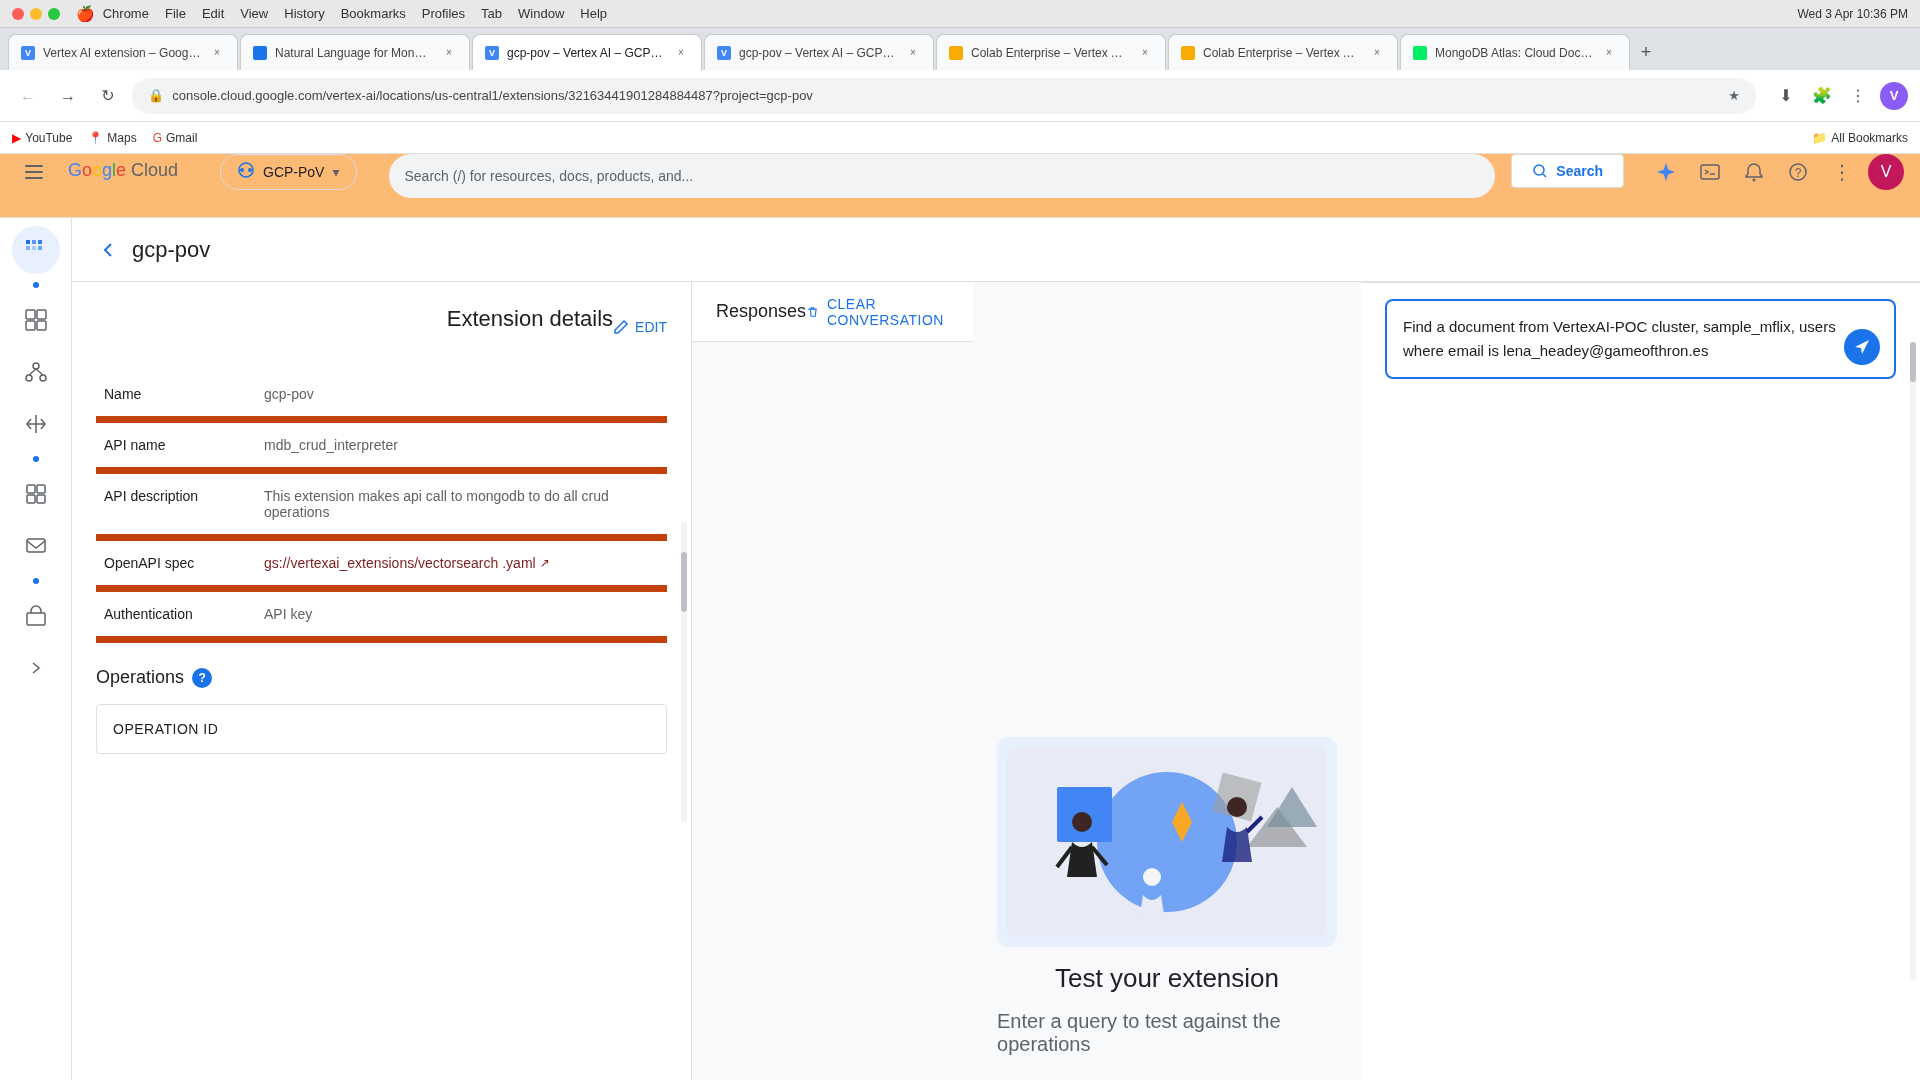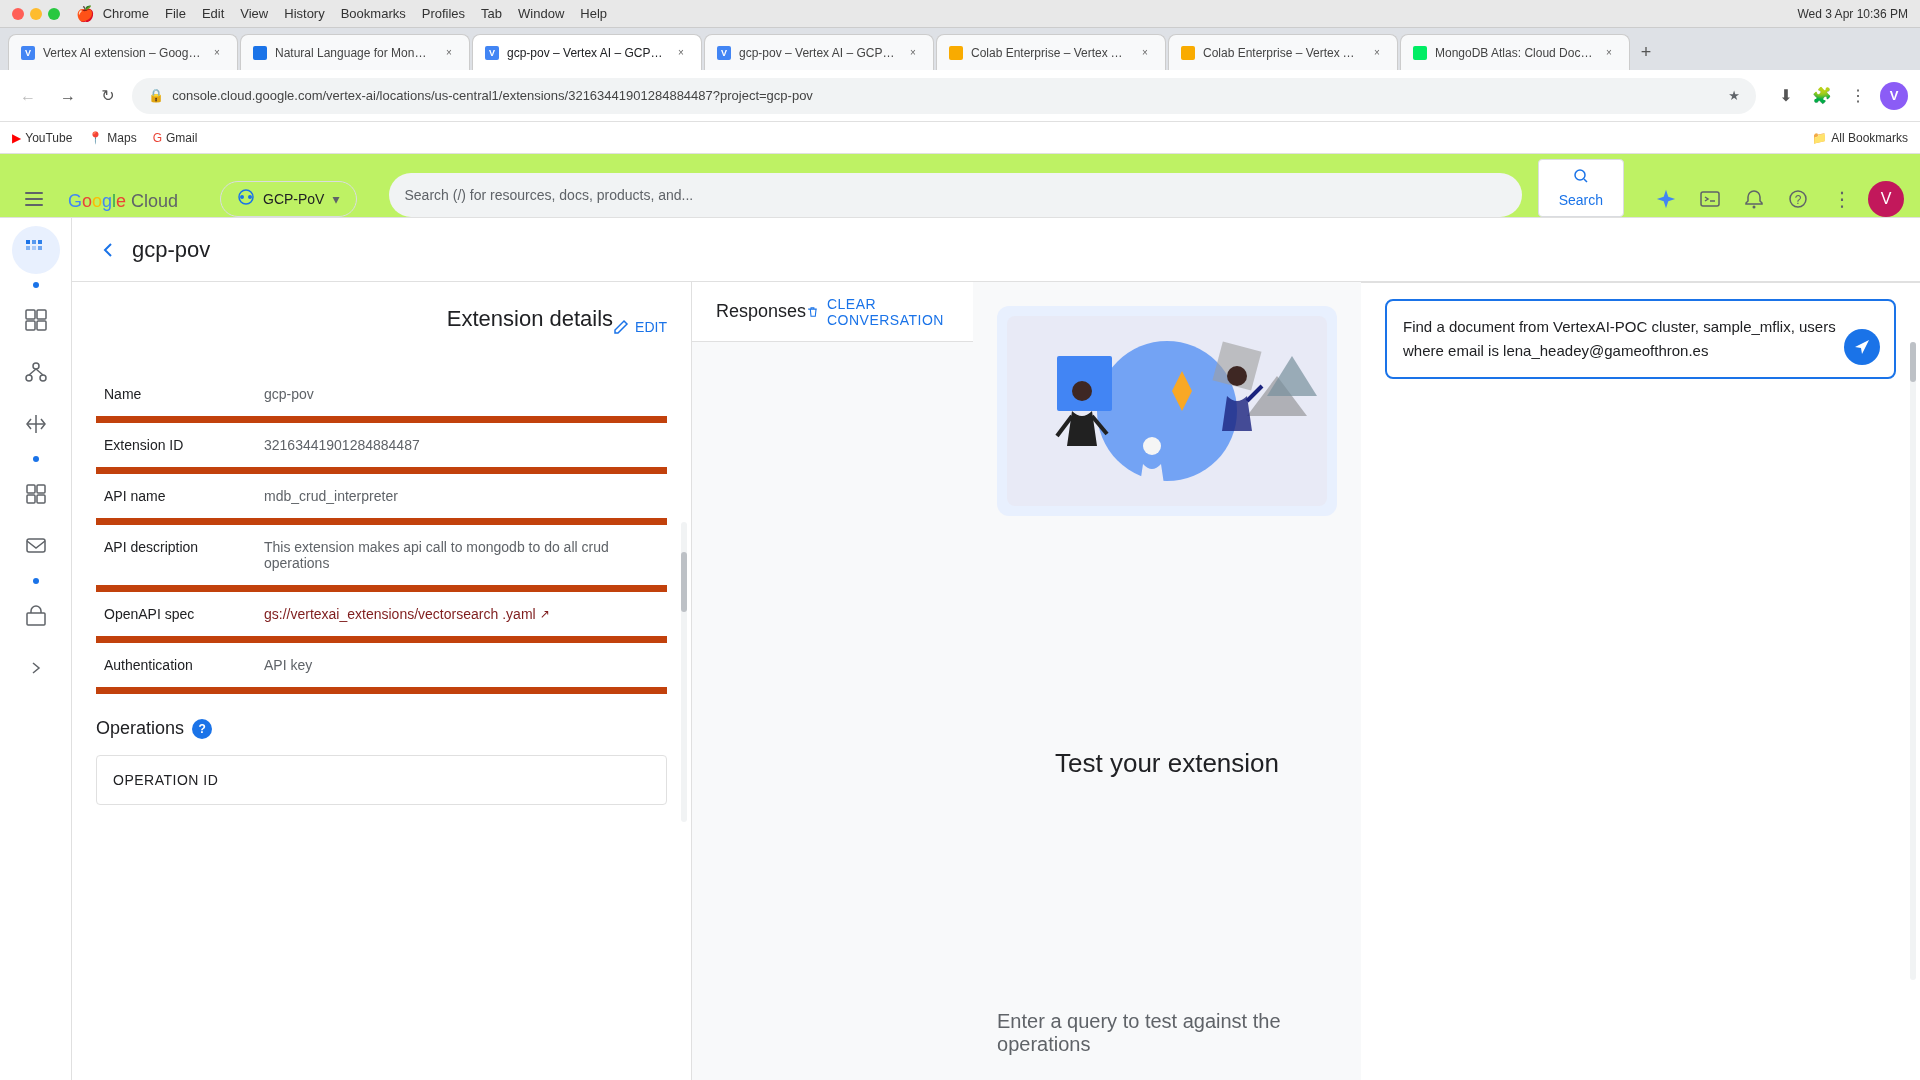--- a/index.html
+++ b/index.html
@@ -115,23 +115,23 @@
       gap: 16px;
       font-size: 12px;
       color: #333;
     }
     .bookmark-item { display: flex; align-items: center; gap: 4px; cursor: pointer; color: #333; }
     .bookmark-folder { margin-left: auto; display: flex; align-items: center; gap: 4px; cursor: pointer; }
 
     
     .gcp-header {
       height: 64px;
-      background: #bef264;
-      display: flex;
-      align-items: flex-end;
+      background: #fdba74;
+      display: flex;
+      align-items: flex-start;
       padding: 0 16px;
       gap: 16px;
       border-bottom: 1px solid #e0e0e0;
       z-index: 10;
     }
     .hamburger-btn { width: 36px; height: 36px; border-radius: 50%; display: flex; align-items: center; justify-content: center; cursor: pointer; color: #555; }
     .gcp-logo { display: flex; align-items: center; gap: 4px; }
     .project-selector {
       display: flex; align-items: center; gap: 8px;
       border: 1px solid #dadce0;
@@ -160,22 +160,21 @@
       background: white;
       border: 1px solid #dadce0;
       border-radius: 4px;
       padding: 8px 20px;
       font-size: 14px;
       color: #1a73e8;
       cursor: pointer;
       display: flex;
       align-items: center;
       gap: 8px;
-      font-weight: 400;
-      flex-direction: column;
+      font-weight: 700;
     }
     .gcp-header-icons { display: flex; align-items: center; gap: 8px; margin-left: 8px; }
     .gcp-icon-btn { width: 36px; height: 36px; border-radius: 50%; display: flex; align-items: center; justify-content: center; cursor: pointer; color: #5f6368; font-size: 18px; }
     .gcp-avatar { width: 36px; height: 36px; border-radius: 50%; background: #c2185b; color: white; display: flex; align-items: center; justify-content: center; font-size: 16px; font-weight: 500; cursor: pointer; }
 
     
     .main-layout { display: flex; height: calc(1080px - 28px - 42px - 52px - 32px - 64px); }
 
     
     .left-nav {
@@ -249,21 +248,21 @@
       background: white;
       border-bottom: 1px solid #e0e0e0;
       display: flex;
       align-items: center;
       padding: 0 24px;
       justify-content: space-between;
     }
     .responses-title { font-size: 18px; font-weight: 500; color: #202124; }
     .clear-btn { display: flex; align-items: center; gap: 8px; color: #1a73e8; font-size: 14px; font-weight: 500; cursor: pointer; text-transform: uppercase; letter-spacing: 0.5px; }
 
-    .responses-content { flex: 1; display: flex; align-items: center; justify-content: space-between; flex-direction: column; gap: 16px; padding: 24px; }
+    .responses-content { flex: 1; display: flex; align-items: center; justify-content: flex-end; flex-direction: column; gap: 16px; padding: 24px; }
     .illustration-area { width: 340px; height: 210px; background: #e8f0fe; border-radius: 12px; display: flex; align-items: center; justify-content: center; overflow: hidden; }
 
     .test-title { font-size: 26px; font-weight: 400; color: #202124; }
     .test-subtitle { font-size: 20px; color: #5f6368; }
 
     .query-input-area {
       padding: 16px 24px;
       background: white;
       border-top: 1px solid #e0e0e0;
     }
@@ -564,24 +563,20 @@
               </svg>
             <span>EDIT</span>
           </a>
         </div>
 
         <table class="details-table">
           <tbody>
               <tr>
             <td>Name</td>
             <td>gcp-pov</td>
-          </tr>
-          <tr>
-            <td>Extension ID</td>
-            <td>32163441901284884487</td>
           </tr>
           <tr>
             <td>API name</td>
             <td>mdb_crud_interpreter</td>
           </tr>
           <tr>
             <td>API description</td>
             <td>This extension makes api call to mongodb to do all crud operations</td>
           </tr>
           <tr>

